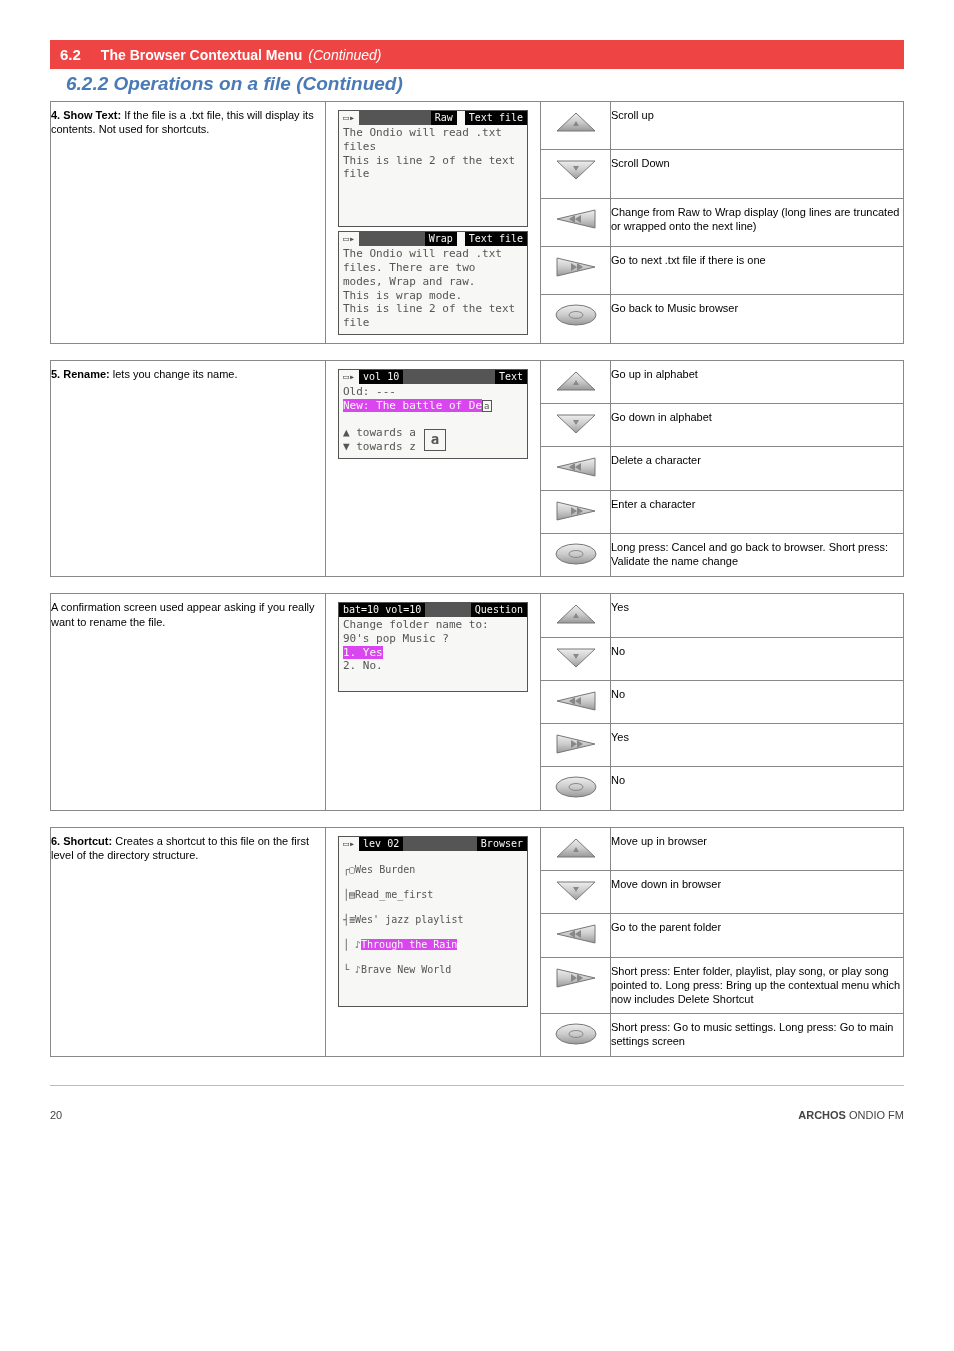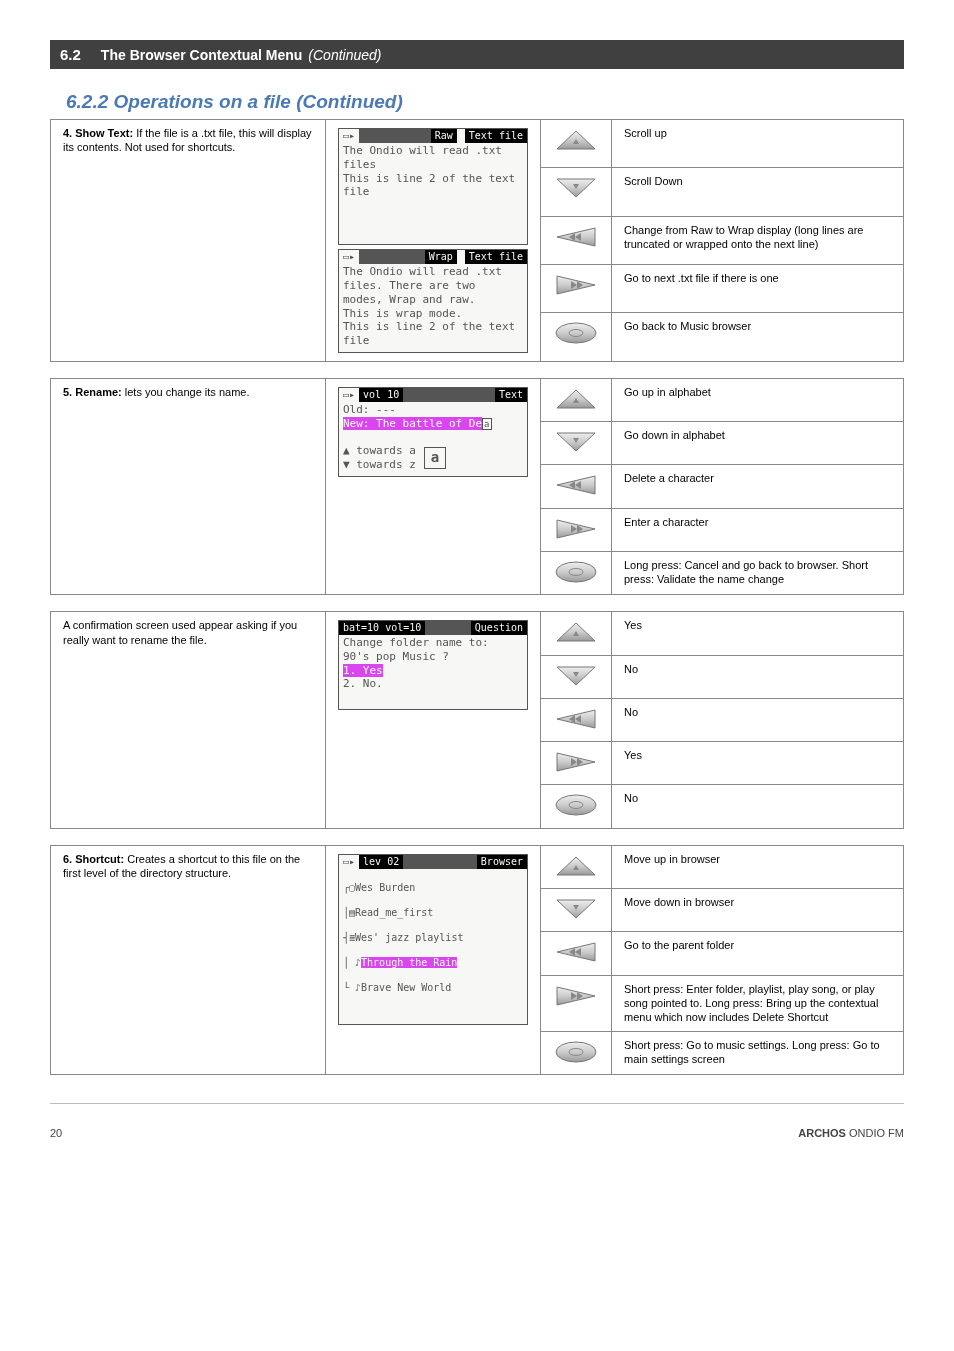--- a/index.html
+++ b/index.html
@@ -6,24 +6,24 @@
   body {
     font-family: Arial, Helvetica, sans-serif;
     font-size: 12px;
     color: #000;
     background: #fff;
     width: 954px;
     margin: 0 auto;
     padding: 40px 50px 30px 50px;
   }
   .header-band {
-    background: #404040;
+    background: #ef4444;
     color: #fff;
     padding: 6px 10px;
-    margin-bottom: 22px;
+    margin-bottom: 4px;
     font-size: 14px;
     font-weight: bold;
     display: flex;
     align-items: center;
   }
   .header-num {
     margin-right: 20px;
     font-size: 15px;
   }
   .subhead {
@@ -34,21 +34,21 @@
     margin: 3px 0 6px 16px;
   }
   table.section {
     width: 100%;
     border-collapse: collapse;
     margin-bottom: 16px;
   }
   table.section td {
     border: 1px solid #888;
     vertical-align: top;
-    padding: 6px 12px;
+    padding: 6px 0;
     font-size: 11px;
     line-height: 1.3;
   }
   td.col-desc { width: 275px; }
   td.col-lcd { width: 215px; text-align: center; padding: 6px 4px; }
   td.col-btn { width: 70px; text-align: center; vertical-align: middle; padding: 2px; }
   td.col-act { width: auto; }
   td.col-desc .item-head { font-weight: bold; }
   .lcd {
     display: inline-block;

